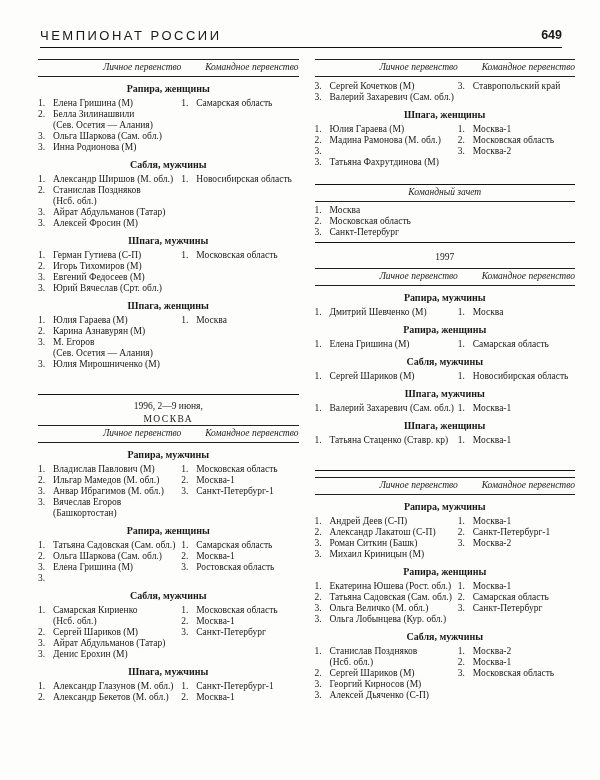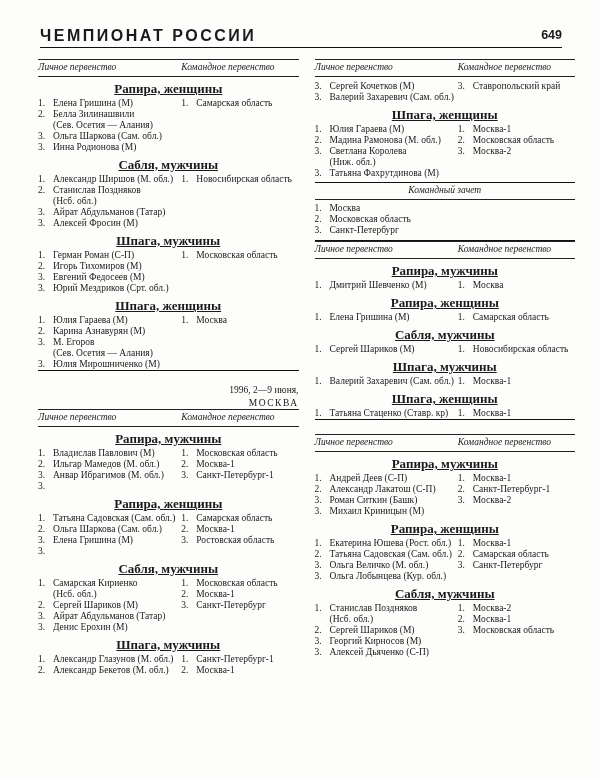--- a/index.html
+++ b/index.html
@@ -11,73 +11,72 @@
     font-size:9.5px; line-height:11px;
     overflow:hidden;
   }
   
   .runhead {
     position:absolute; top:30px; left:40px; width:522px;
     display:flex; justify-content:space-between; align-items:flex-end;
     border-bottom:1.5px solid #111; padding-bottom:6px;
   }
   .runhead-title {
-    font-family:"Liberation Sans", sans-serif; font-weight:bold;
-    font-size:16px; letter-spacing:2.5px;
+    font-family:"Liberation Sans", sans-serif; font-weight:normal;
+    font-size:13px; letter-spacing:2.5px;
   }
   .runhead-page {
     font-family:"Liberation Sans", sans-serif; font-weight:bold;
     font-size:12.5px;
     margin-left:8px;
   }
   
   .content {
     position:absolute; top:59px; left:38px; width:537px;
     display:flex; gap:16px;
   }
   .col { flex:1 1 0; min-width:0; }
 
   
   .colhead {
     border-top:1px solid #222; border-bottom:1.5px solid #222;
     display:flex; font-style:italic;
     padding:2px 0 3px; margin-bottom:1px;
   }
-  .colhead span { display:block; text-align:left; }
+  .colhead span { display:block; text-align:right; }
   .colhead .lab-personal { width:55%; }
   .colhead .lab-team { width:45%; }
 
   
   .weapon-title {
-    text-align:center; font-weight:bold; font-size:13px;
+    text-align:center; font-weight:bold; font-size:10px;
     margin:6px 0 4px;
-    text-decoration:underline;
   }
   .weapon-body { display:flex; }
   .weapon-body .personal { width:55%; padding-right:3px; }
   .weapon-body .team { width:45%; }
   .cont-top { margin-top:4px; }
 
   .entry { display:flex; }
   .entry .num { flex:0 0 15px; }
   .entry .txt { flex:1 1 auto; min-width:0; }
 
   
   .date-block {
-    border-top:1.6px solid #111; margin-top:0;
-    padding-top:14px; text-align:right;
+    border-top:1.6px solid #111; margin-top:24px;
+    padding-top:6px; text-align:center;
   }
   .date-block .city { letter-spacing:1.5px; margin-top:2px; }
 
   .year-block { text-align:center; margin:9px 0 5px; }
 
   
   .summary {
     border-top:1.6px solid #111; border-bottom:1.6px solid #111;
-    margin-top:3px;
+    margin-top:16px;
   }
   .summary-head {
     font-style:italic; text-align:center;
     border-bottom:1px solid #222; padding:2px 0 3px;
   }
   .summary-items { padding:3px 0 4px; }
 </style>
 </head>
 <body>
 
@@ -172,39 +171,39 @@
             </div>
           </div>
         </section>
         <section class="weapon">
           <div class="weapon-title">Шпага, мужчины</div>
           <div class="weapon-body">
             <div class="personal">
               <div class="entry">
                 <span class="num">1.</span>
                 <div class="txt">
-                  <div>Герман Роман (С-П)</div>
+                  <div>Герман Гутиева (С-П)</div>
                 </div>
               </div>
               <div class="entry">
                 <span class="num">2.</span>
                 <div class="txt">
                   <div>Игорь Тихомиров (М)</div>
                 </div>
               </div>
               <div class="entry">
                 <span class="num">3.</span>
                 <div class="txt">
                   <div>Евгений Федосеев (М)</div>
                 </div>
               </div>
               <div class="entry">
                 <span class="num">3.</span>
                 <div class="txt">
-                  <div>Юрий Мездриков (Срт. обл.)</div>
+                  <div>Юрий Вячеслав (Срт. обл.)</div>
                 </div>
               </div>
             </div>
             <div class="team">
               <div class="entry">
                 <span class="num">1.</span>
                 <div class="txt">
                   <div>Московская область</div>
                 </div>
               </div>
@@ -276,20 +275,24 @@
                 </div>
               </div>
               <div class="entry">
                 <span class="num">3.</span>
                 <div class="txt">
                   <div>Анвар Ибрагимов (М. обл.)</div>
                 </div>
               </div>
               <div class="entry">
                 <span class="num">3.</span>
+                <div class="txt">
+                  <div>Вячеслав Егоров</div>
+                  <div>(Башкортостан)</div>
+                </div>
               </div>
             </div>
             <div class="team">
               <div class="entry">
                 <span class="num">1.</span>
                 <div class="txt">
                   <div>Московская область</div>
                 </div>
               </div>
               <div class="entry">
@@ -483,24 +486,20 @@
                 </div>
               </div>
               <div class="entry">
                 <span class="num">2.</span>
                 <div class="txt">
                   <div>Мадина Рамонова (М. обл.)</div>
                 </div>
               </div>
               <div class="entry">
                 <span class="num">3.</span>
-                <div class="txt">
-                  <div>Светлана Королева</div>
-                  <div>(Ниж. обл.)</div>
-                </div>
               </div>
               <div class="entry">
                 <span class="num">3.</span>
                 <div class="txt">
                   <div>Татьяна Фахрутдинова (М)</div>
                 </div>
               </div>
             </div>
             <div class="team">
               <div class="entry">
@@ -540,20 +539,21 @@
               </div>
             </div>
             <div class="entry">
               <span class="num">3.</span>
               <div class="txt">
                 <div>Санкт-Петербург</div>
               </div>
             </div>
           </div>
         </div>
+        <div class="year-block">1997</div>
         <div class="colhead">
           <span class="lab-personal">Личное первенство</span>
           <span class="lab-team">Командное первенство</span>
         </div>
         <section class="weapon">
           <div class="weapon-title">Рапира, мужчины</div>
           <div class="weapon-body">
             <div class="personal">
               <div class="entry">
                 <span class="num">1.</span>

